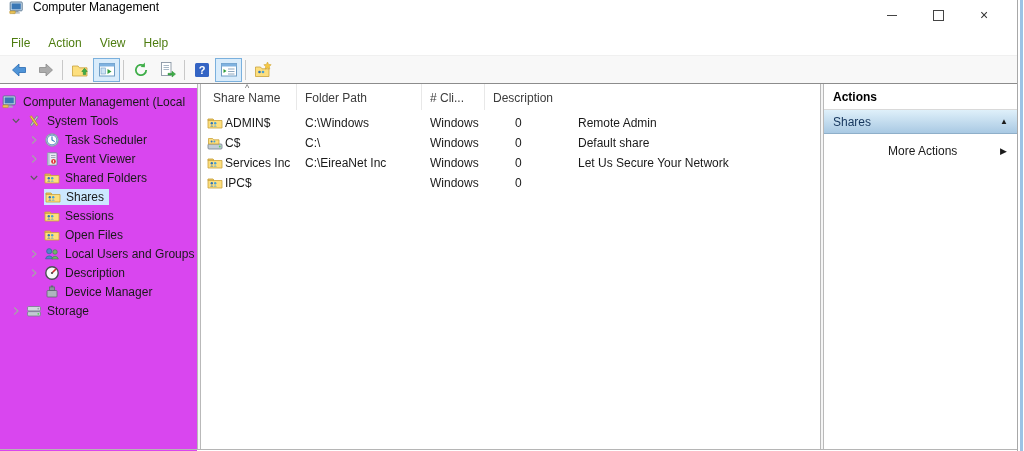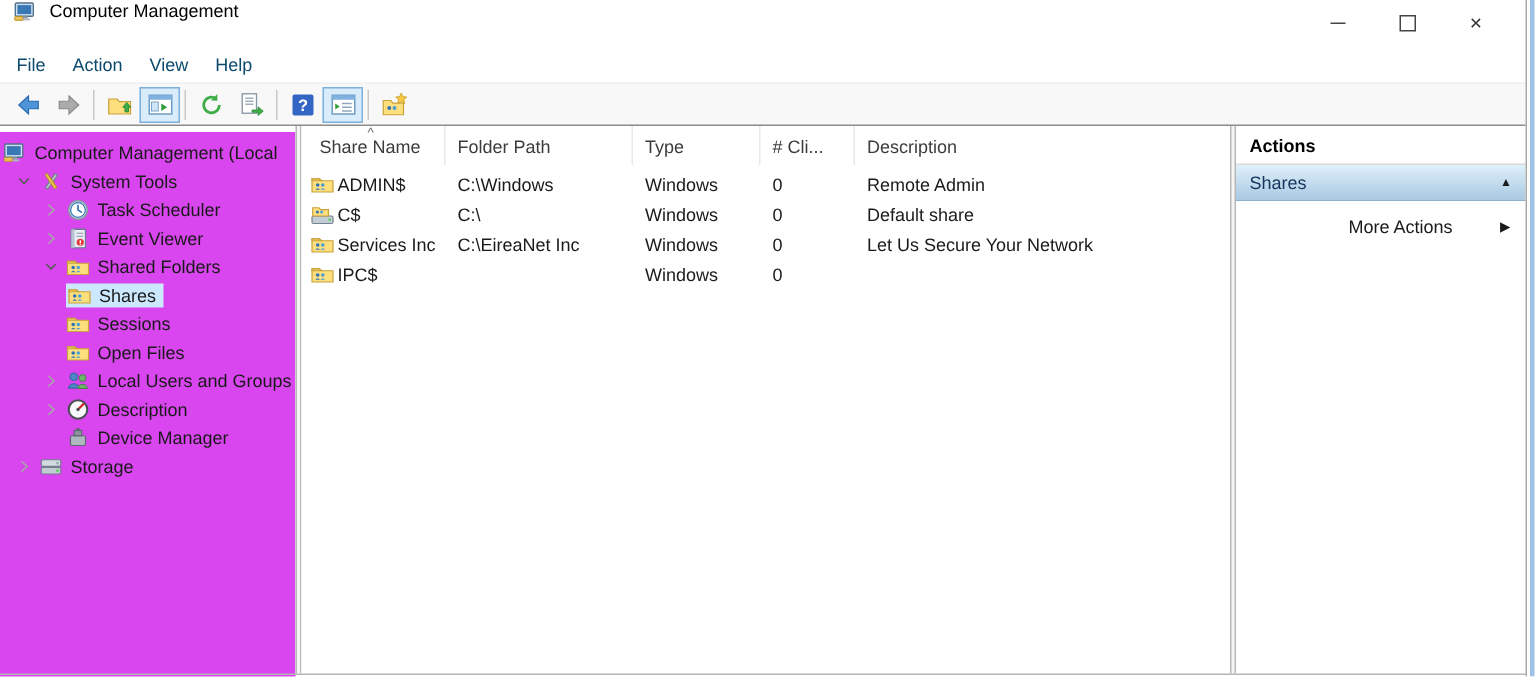--- a/index.html
+++ b/index.html
@@ -11,21 +11,21 @@
   
   .titlebar{position:absolute;left:0;top:0;width:1017px;height:30px;background:#fff;display:flex;align-items:flex-start;}
   .title-icon{width:16px;height:16px;margin-left:9px;flex:0 0 auto;}
   .title-text{margin-left:8px;color:#000;}
   .win-controls{position:absolute;right:17px;top:0;height:30px;display:flex;}
   .win-btn{width:46px;height:30px;display:flex;align-items:center;justify-content:center;color:#333;}
   .glyph-min{display:block;width:10px;height:1px;background:#444;}
   .glyph-max{display:block;width:9px;height:9px;border:1px solid #444;background:#fff;}
   .glyph-close{font-size:14px;line-height:1;color:#333;}
   .menubar{position:absolute;left:0;top:30px;width:1017px;height:25px;background:#fff;display:flex;align-items:center;padding-left:2px;box-sizing:border-box;}
-  .menu-item{padding:3px 9px;color:#0c4a6e;}
+  .menu-item{padding:3px 9px;color:#4d7c0f;}
   .toolbar{position:absolute;left:0;top:55px;width:1017px;height:28px;background:#f8f8f8;display:flex;align-items:center;padding-left:5px;box-sizing:border-box;border-top:1px solid #f0f0f0;}
   .tb-btn{width:27px;height:24px;display:flex;align-items:center;justify-content:center;border:1px solid transparent;box-sizing:border-box;}
   .tb-btn.selected{background:#d9ecfb;border-color:#7ab0dd;}
   .tb-sep{width:1px;height:20px;background:#c8c8c8;margin:0 3px;flex:0 0 auto;}
   .ico18{width:18px;height:18px;display:block;}
   .ico16{width:16px;height:16px;display:block;}
   .ico12{width:12px;height:12px;display:block;}
   
   .content-topline{position:absolute;left:0;top:83px;width:1017px;height:1px;background:#8c8c8c;}
   .bottomline{position:absolute;left:0;top:449px;width:1017px;height:1px;background:#b5b5b5;}
@@ -58,21 +58,21 @@
   .lv-row .cell{box-sizing:border-box;padding-left:8px;overflow:hidden;white-space:nowrap;}
   .lv-row .cell.c1{display:flex;align-items:center;padding-left:6px;}
   .lv-row .cell.c1 .ticon{margin-right:2px;}
   
   .actions-pane{position:absolute;left:824px;top:84px;width:193px;height:365px;background:#fff;overflow:hidden;}
   .actions-title{height:26px;line-height:26px;padding-left:9px;font-weight:bold;color:#000;border-bottom:1px solid #d9d9d9;box-sizing:border-box;}
   .action-section{height:24px;background:linear-gradient(#dff0fa,#a9c9e3);border-bottom:1px solid #8fafc9;display:flex;align-items:center;padding:0 9px;box-sizing:border-box;color:#15355c;}
   .action-section .sec-label{flex:1;}
   .collapse-glyph{font-size:8px;color:#1b1b1b;}
   .action-item{height:22px;display:flex;align-items:center;padding:0 10px 0 64px;margin-top:6px;color:#1a1a1a;}
-  .action-item .ai-label{flex:1;margin-left:11px;}
+  .action-item .ai-label{flex:1;}
   .submenu-glyph{font-size:9px;color:#1b1b1b;}
 </style>
 </head>
 <body>
 
 <svg width="0" height="0" style="position:absolute" aria-hidden="true">
   <defs>
     <symbol id="i-computer" viewBox="0 0 16 16">
       <rect x="1.2" y="2" width="12" height="8.8" rx="0.8" fill="#cfe0ee" stroke="#51708c" stroke-width="0.9"></rect>
       <rect x="2.6" y="3.4" width="9.2" height="6" fill="#3a77b5"></rect>
@@ -430,23 +430,20 @@
 
 <div class="list-pane">
   <div class="lv-header">
     <div class="col c1">
       <span class="sort-caret">^</span>
       <span>Share Name</span>
     </div>
     <div class="col c2">
         <span>Folder Path</span>
       </div>
-    <div class="col c3">
-        <span>Type</span>
-      </div>
     <div class="col c4">
         <span># Cli...</span>
       </div>
     <div class="col c5">
         <span>Description</span>
       </div>
   </div>
 
   <div class="lv-body">
     <div class="lv-row">

